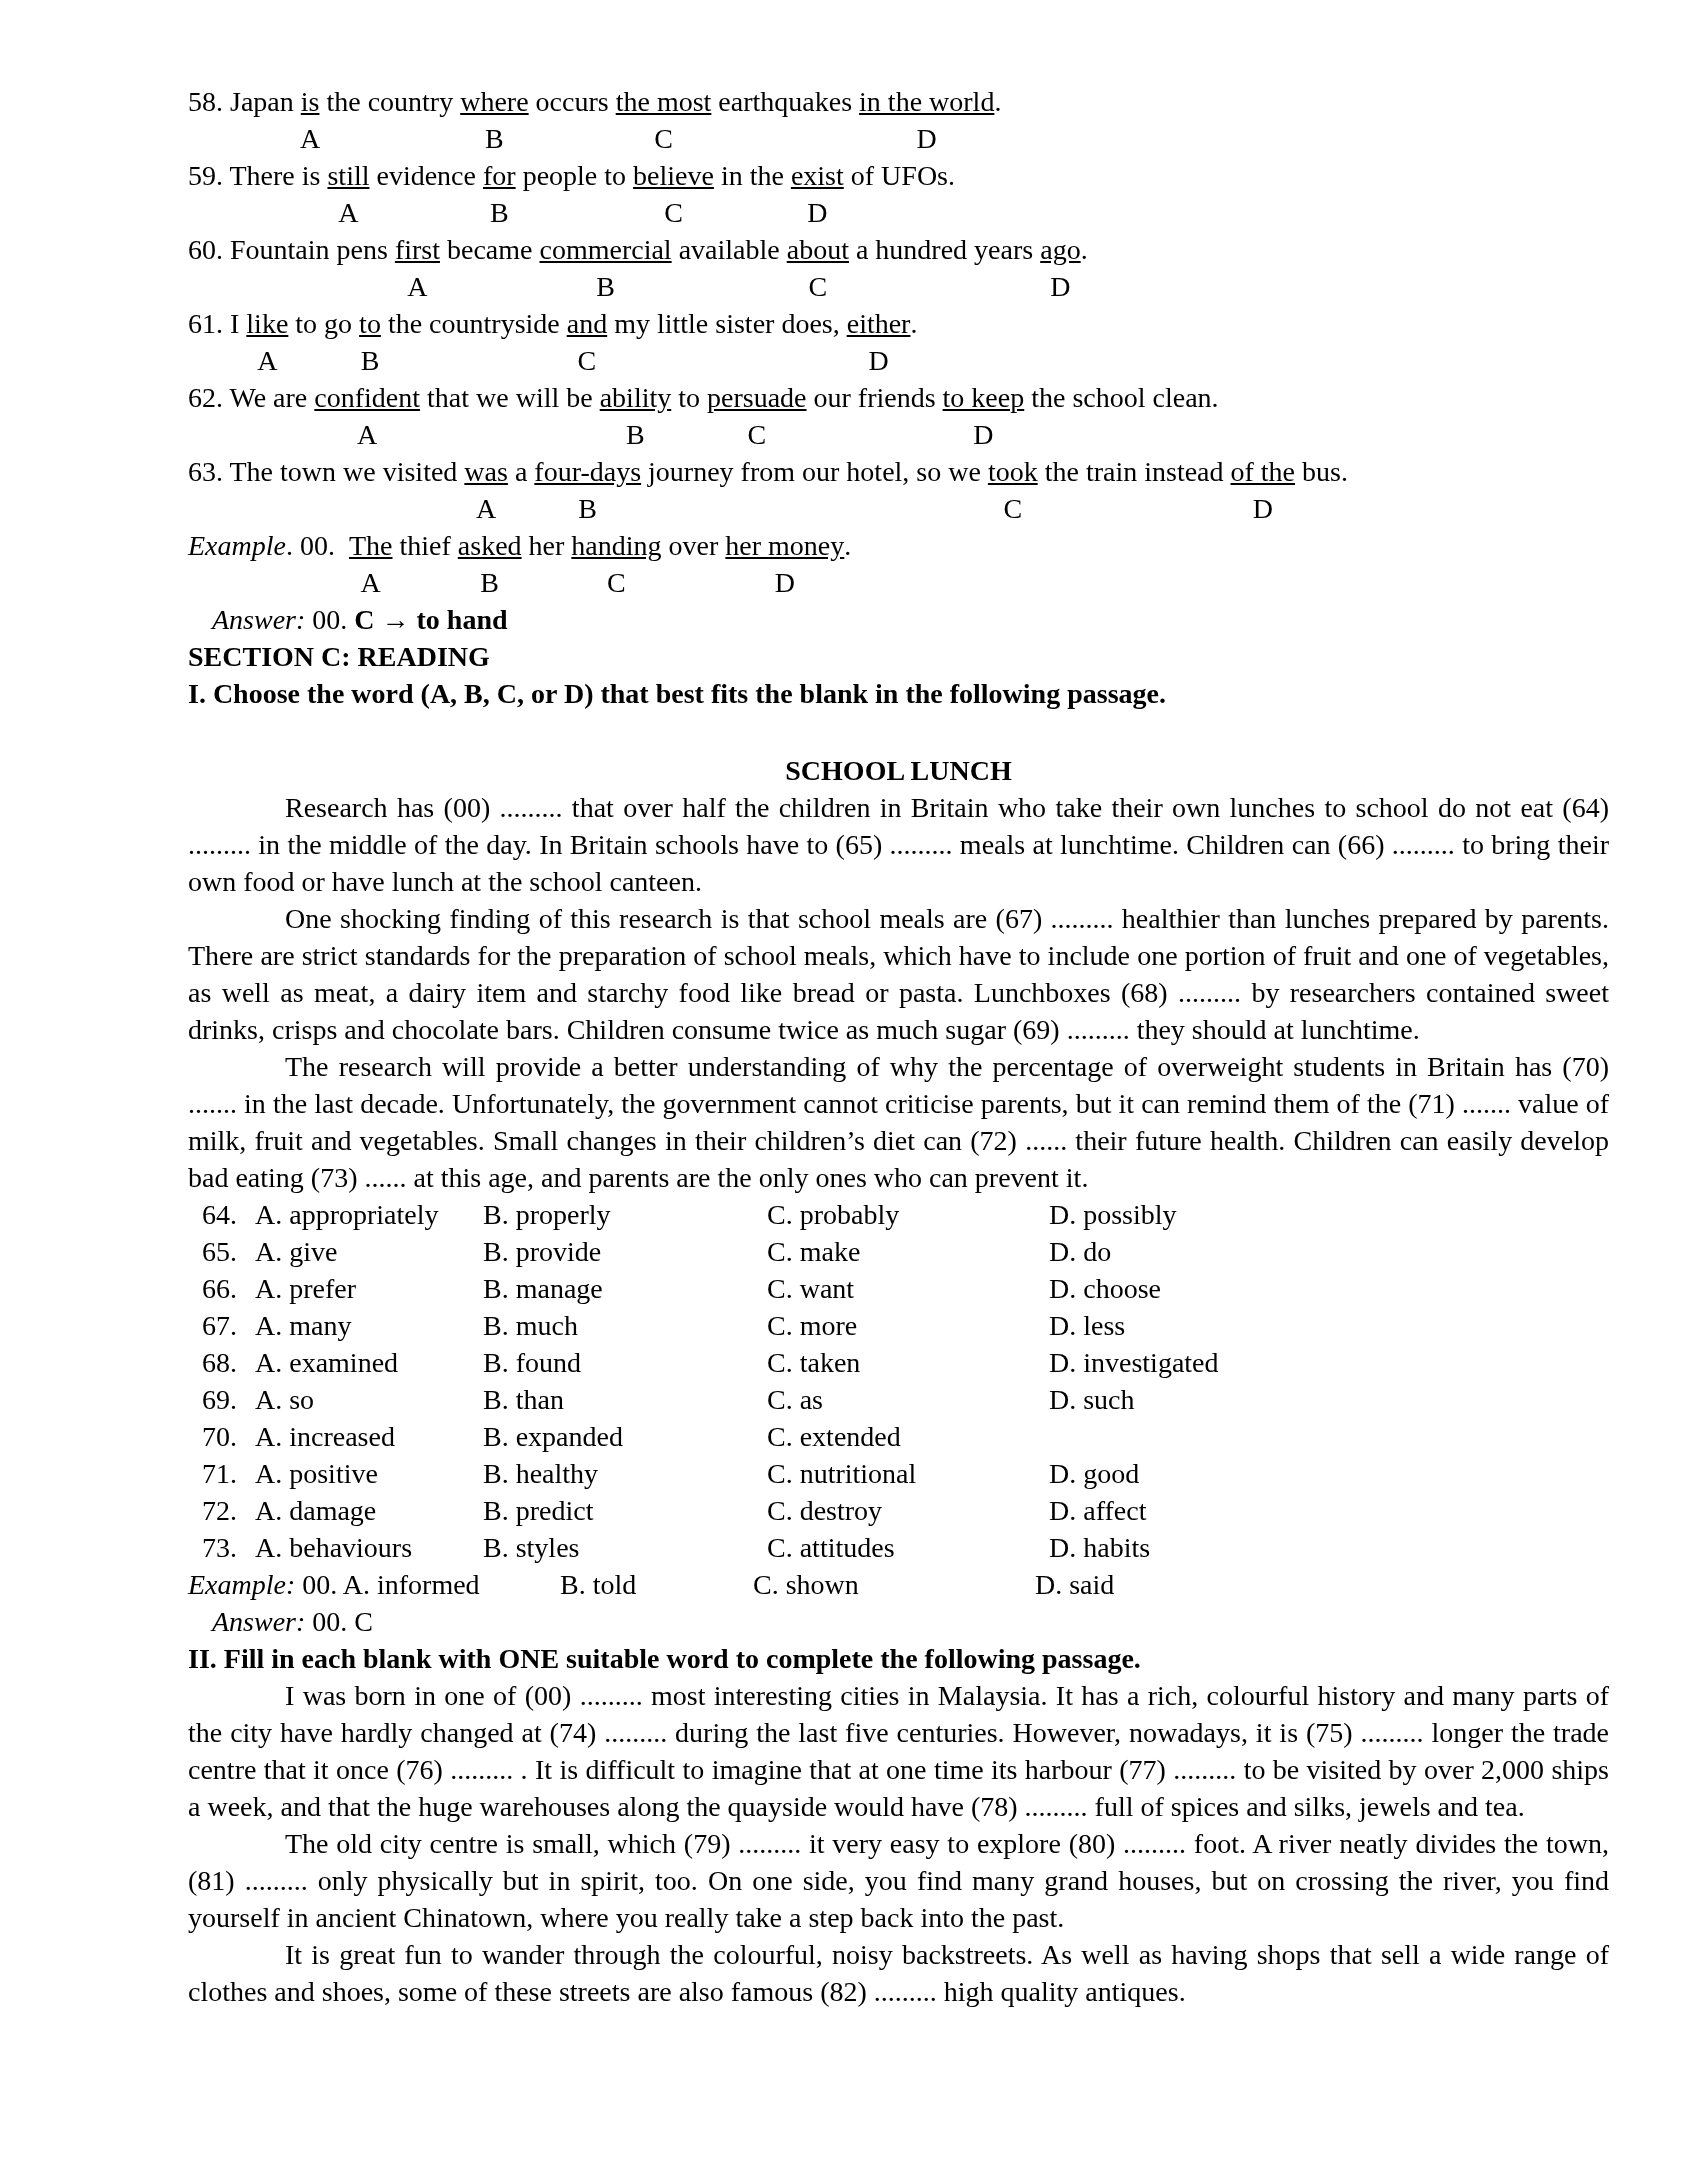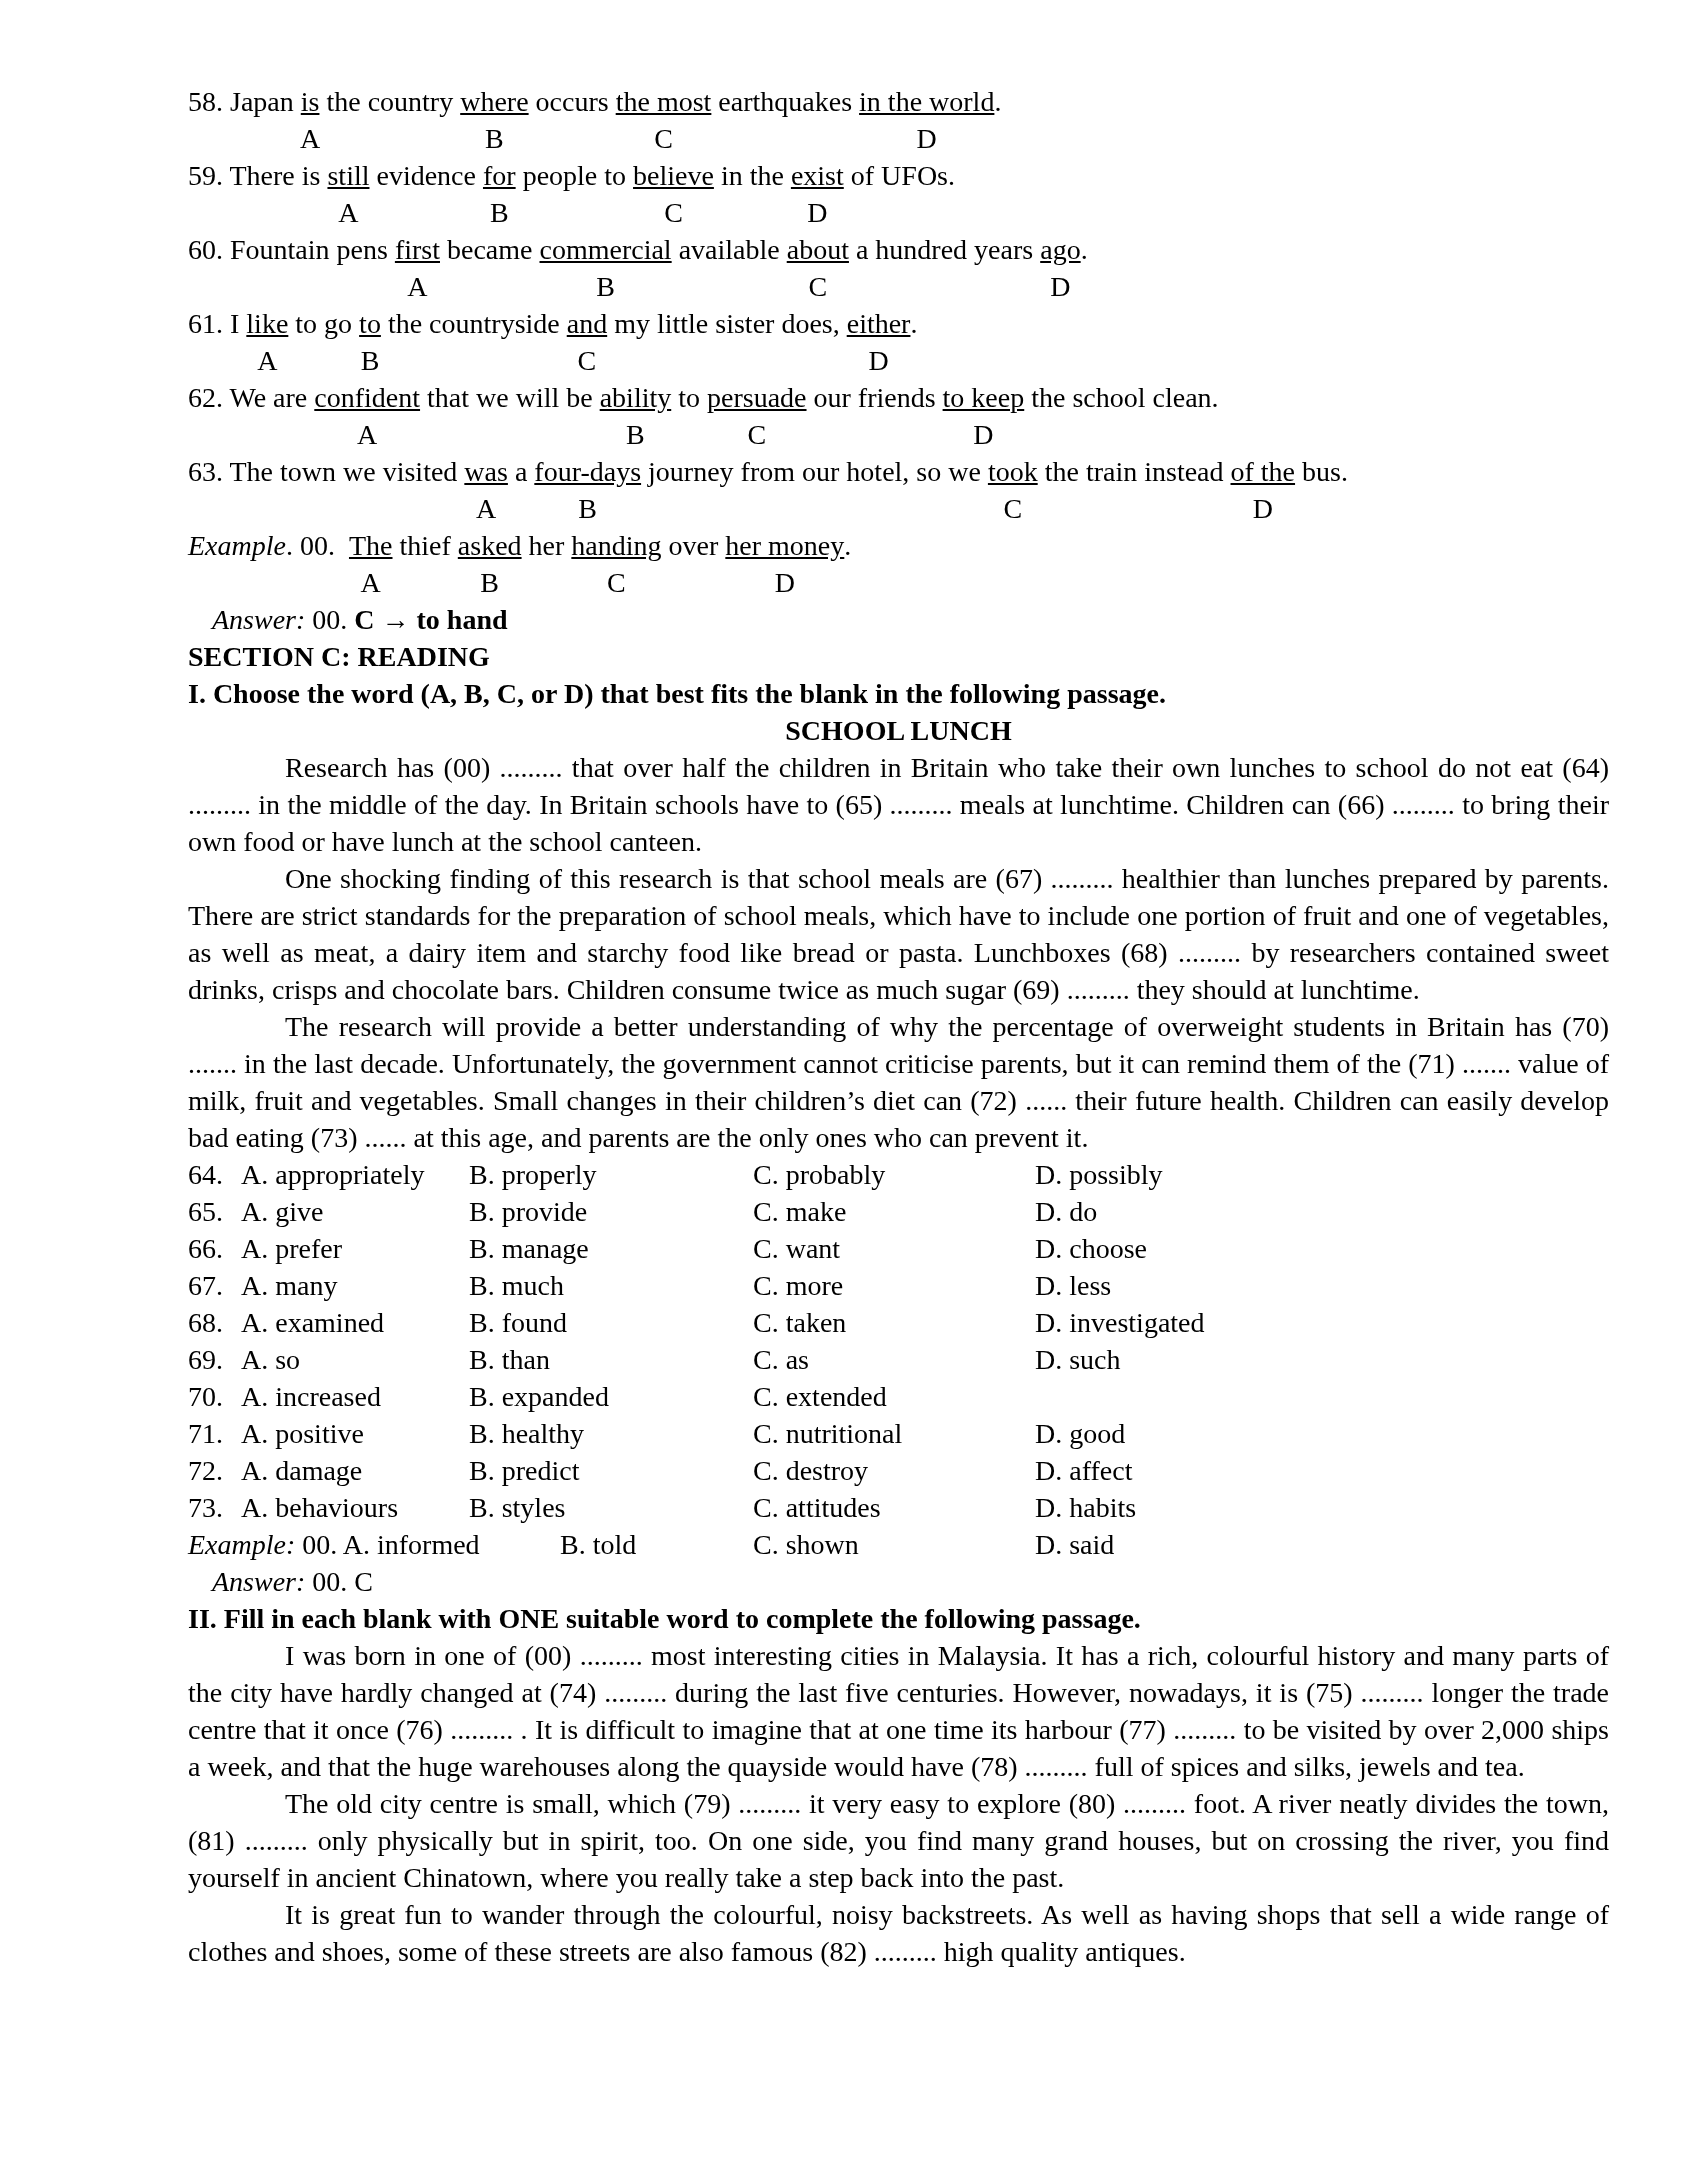--- a/index.html
+++ b/index.html
@@ -11,21 +11,21 @@
   .page{
     box-sizing:border-box;
     width:1687px;height:2183px;
     padding:83px 78px 40px 188px;
     overflow:hidden;
   }
   .line{line-height:37px;min-height:37px;}
   .bold{font-weight:bold;}
   .bi{font-weight:normal;font-style:italic;}
   .b{font-weight:bold;}
-  .center{text-align:center;}
+  .center{text-align:center;margin-top:40px;}
   .para{
     margin:0;
     line-height:37px;
     text-align:justify;
     text-indent:97px;
   }
   
   .err-item{
     line-height:37px;
     padding-bottom:37px;
@@ -39,20 +39,21 @@
     line-height:37px;
     text-decoration:none;
     font-weight:normal;font-style:normal;
   }
   .answer-line{padding-left:24px;}
   
   .mcq-row{
     display:grid;
     grid-template-columns:281px 284px 282px auto;
     line-height:37px;
+    margin-left:14px;
   }
   .mcq-num{display:inline-block;width:53px;}
   .mcq-example{position:relative;height:37px;line-height:37px;}
   .mcq-example .pos{position:absolute;top:0;white-space:nowrap;}
   .mcq-answer{line-height:37px;padding-left:24px;}
 </style>
 </head>
 <body>
 
 <div class="page">

